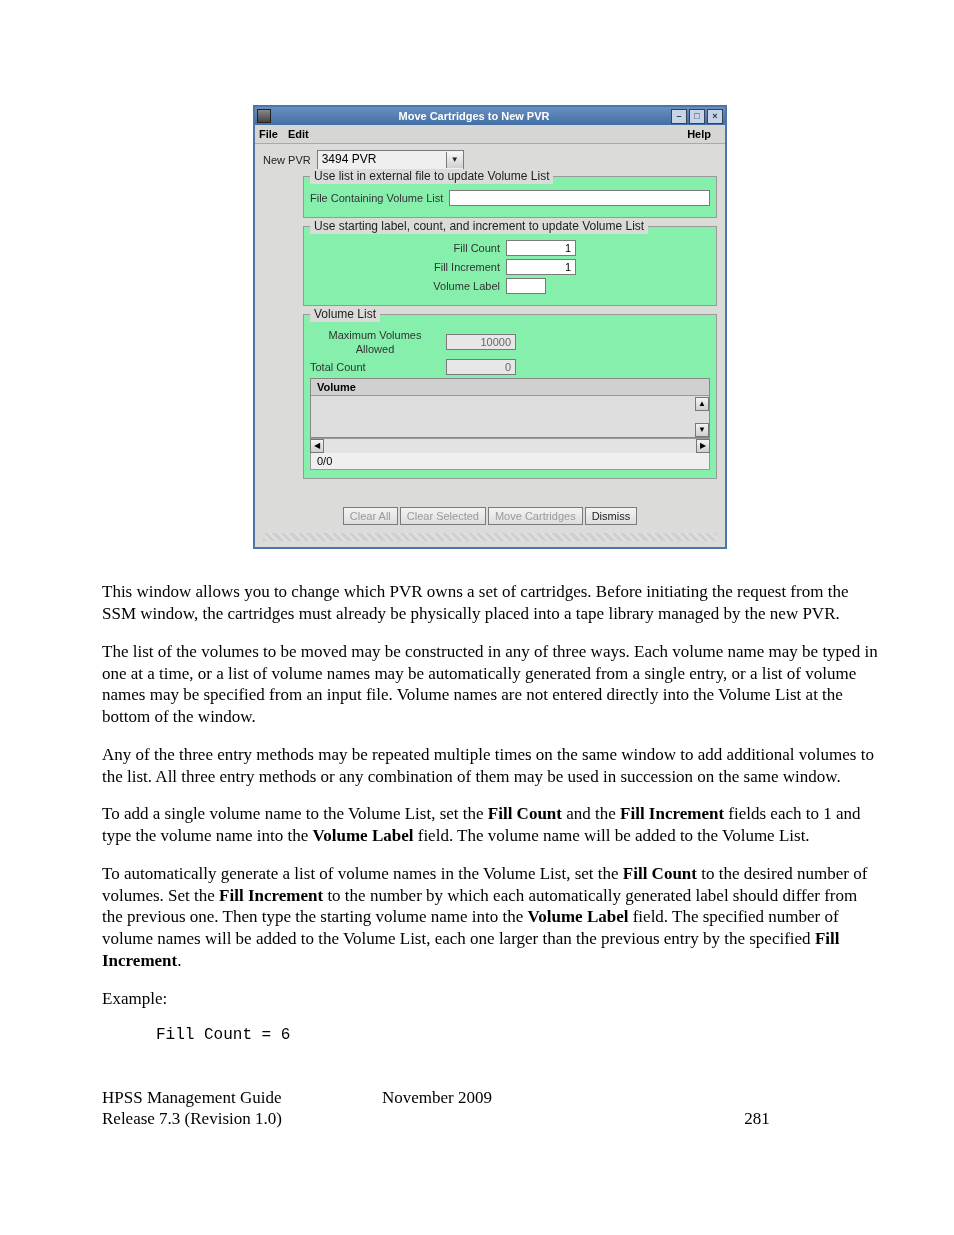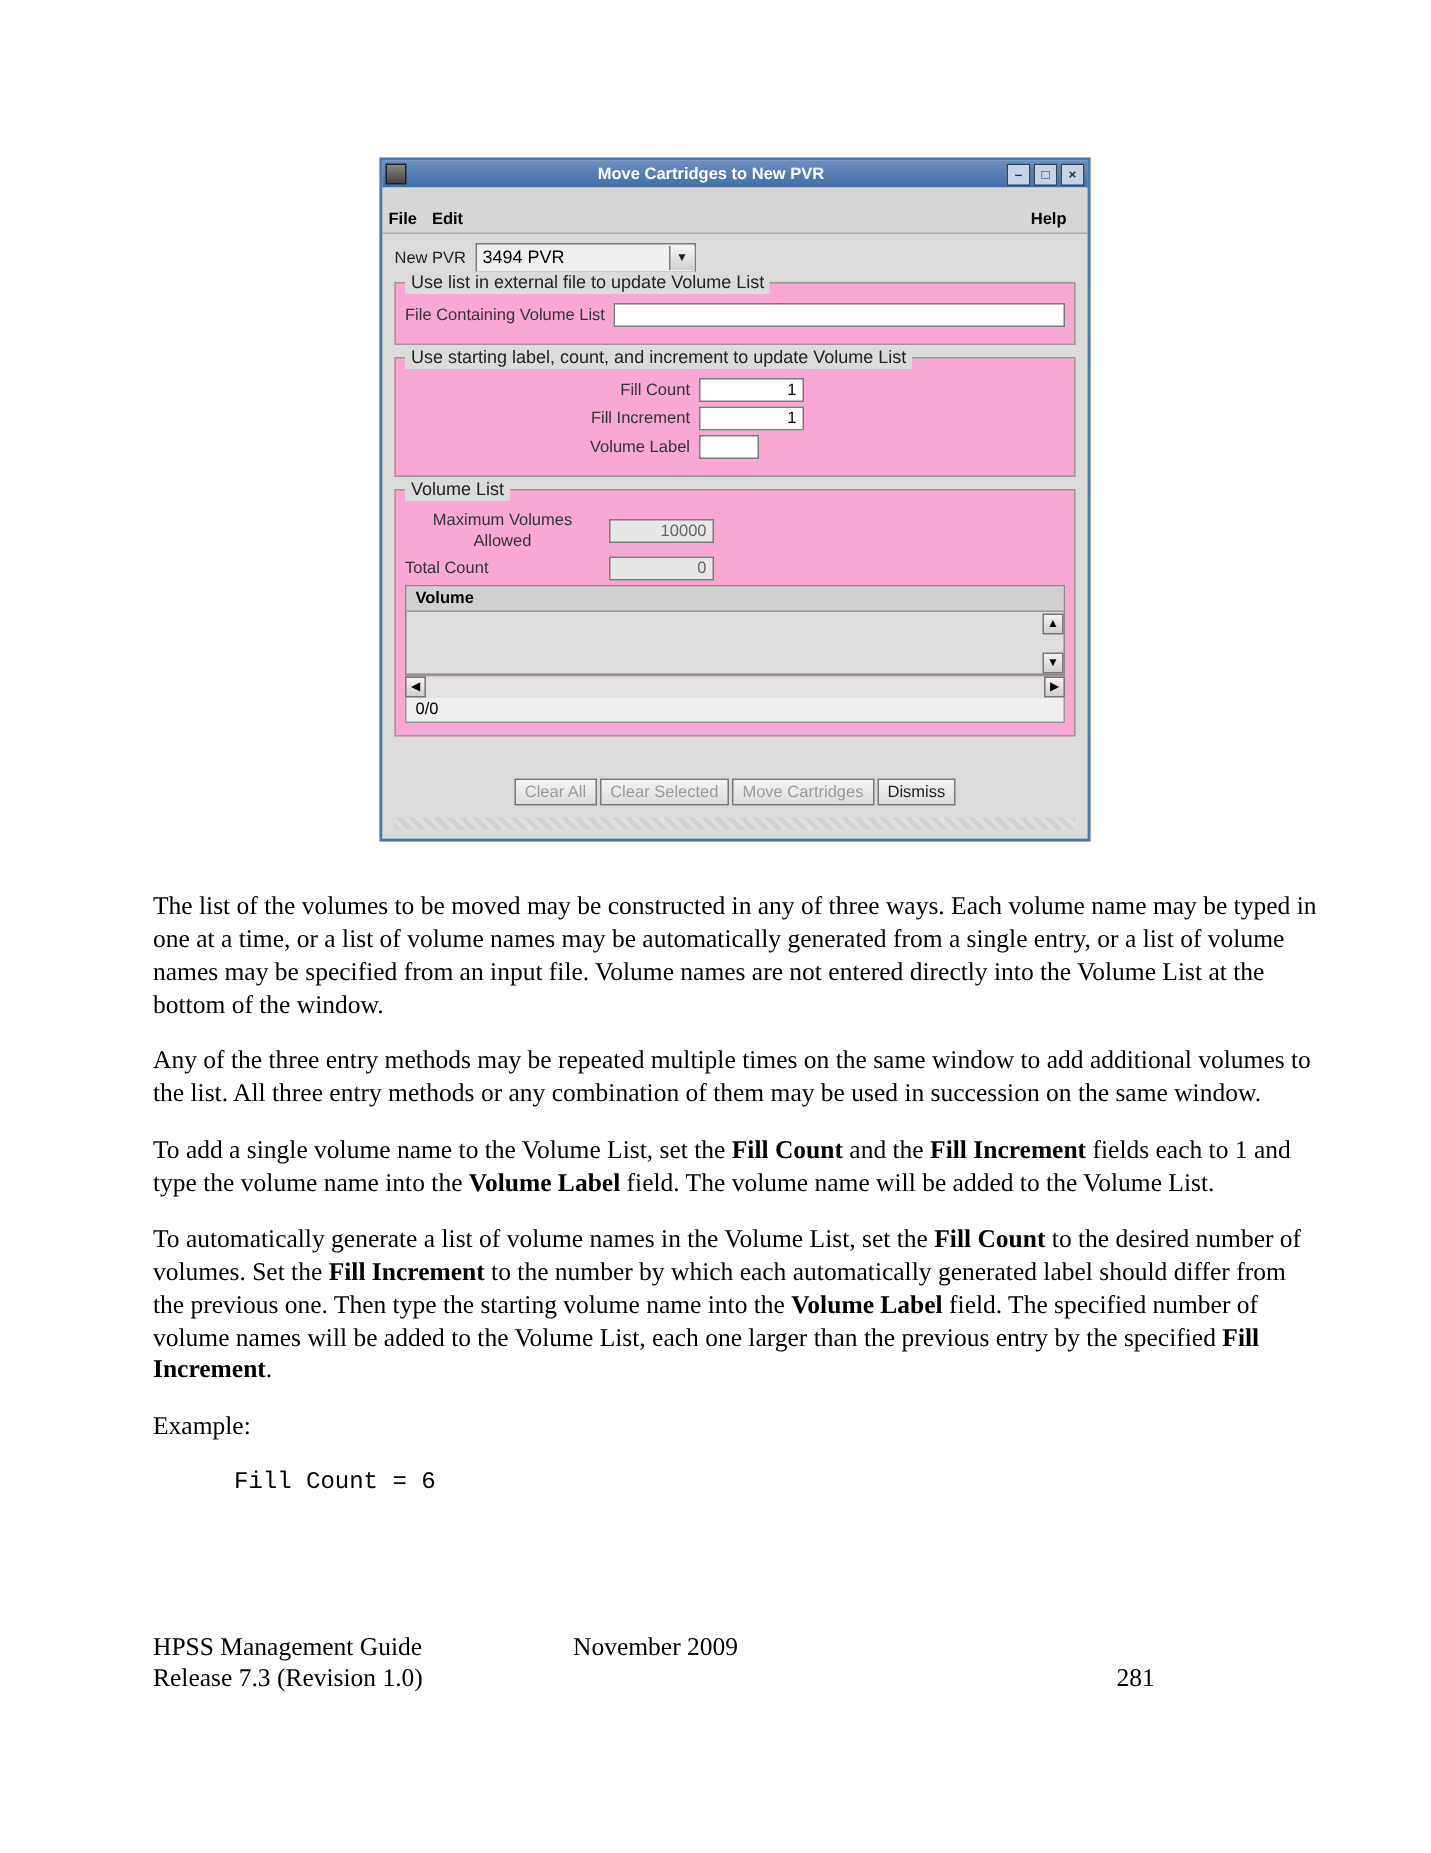--- a/index.html
+++ b/index.html
@@ -57,21 +57,21 @@
     line-height: 1;
   }
   .dlg-menubar {
     background: #d6d6d4;
     border-bottom: 1px solid #aaa;
     padding: 2px 4px;
     display: flex;
     font-weight: bold;
     font-size: 11px;
   }
-  .dlg-menubar .mi { margin-right: 10px; margin-top: 12px; }
+  .dlg-menubar .mi { margin-right: 10px; }
   .dlg-menubar .help { margin-left: auto; }
   .dlg-body {
     padding: 6px 8px 6px 8px;
     background: #dbdbd9;
   }
   .row { display: flex; align-items: center; margin-bottom: 6px; }
   .row .lbl { margin-right: 6px; font-size: 11px; color: #222;}
   .combo {
     display:flex; align-items:center;
     background:#efefef;
@@ -84,21 +84,22 @@
     border-left:1px solid #7a7a7a;
     display:flex;align-items:center;justify-content:center;
     background:linear-gradient(#f6f6f6,#d0d0d0);
     font-size:8px;color:#222;
   }
   .group {
     border:1px solid #999;
     padding:10px 6px 8px 6px;
     margin-bottom:8px;
     position:relative;
-    background:#f9a8d4;
+    background:#86efac;
+    margin-left:40px;
   }
   .group .legend{
     position:absolute;
     top:-8px; left:6px;
     background:#dbdbd9;
     padding:0 4px;
     font-size:12px;
     color:#222;
   }
   .frow{
@@ -288,20 +289,21 @@
         <div class="btn disabled">Clear All</div>
         <div class="btn disabled">Clear Selected</div>
         <div class="btn disabled">Move Cartridges</div>
         <div class="btn">Dismiss</div>
       </div>
       <div class="hatch"></div>
     </div>
   </div>
 
   <div class="doc">
+    <p>This window allows you to change which PVR owns a set of cartridges. Before initiating the request from the SSM window, the cartridges must already be physically placed into a tape library managed by the new PVR.</p>
     <p>The list of the volumes to be moved may be constructed in any of three ways. Each volume name may be typed in one at a time, or a list of volume names may be automatically generated from a single entry, or a list of volume names may be specified from an input file. Volume names are not entered directly into the Volume List at the bottom of the window.</p>
     <p>Any of the three entry methods may be repeated multiple times on the same window to add additional volumes to the list. All three entry methods or any combination of them may be used in succession on the same window.</p>
     <p>
       <span>To add a single volume name to the Volume List, set the </span><b>Fill Count</b><span> and the </span><b>Fill Increment</b><span> fields each to 1 and type the volume name into the </span><b>Volume Label</b><span> field. The volume name will be added to the Volume List.</span>
     </p>
     <p>
       <span>To automatically generate a list of volume names in the Volume List, set the </span><b>Fill Count</b><span> to the desired number of volumes. Set the </span><b>Fill Increment</b><span> to the number by which each automatically generated label should differ from the previous one. Then type the starting volume name into the </span><b>Volume Label</b><span> field. The specified number of volume names will be added to the Volume List, each one larger than the previous entry by the specified </span><b>Fill Increment</b><span>.</span>
     </p>
     <p>Example:</p>
     <pre class="example">Fill Count = 6</pre>

